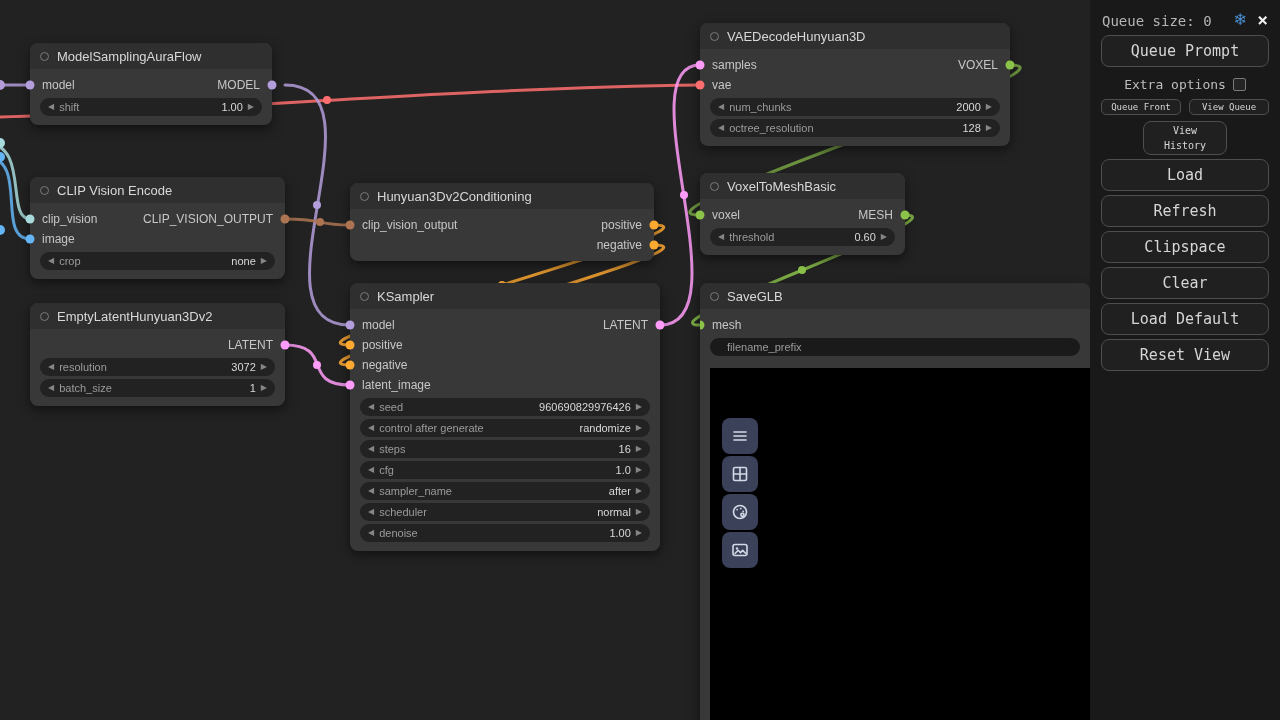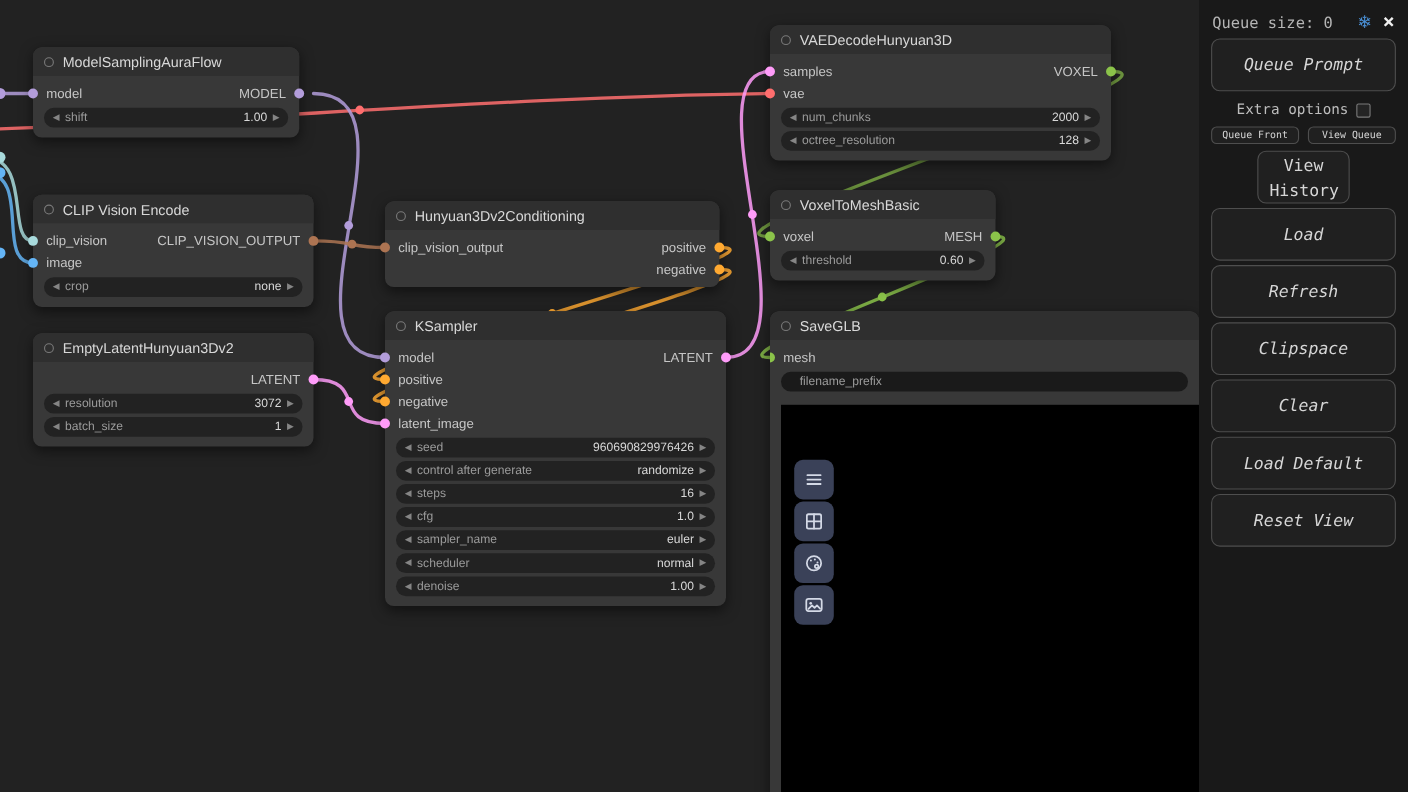--- a/index.html
+++ b/index.html
@@ -47,30 +47,30 @@
   
   .sidebar { position:absolute; left:1090px; top:0; width:190px; height:720px; z-index:10;
              background:var(--sidebar_bg); font-family:"DejaVu Sans Mono", monospace; color:#cfcfcf; }
   .queue-row { display:flex; align-items:flex-end; padding:10px 12px 0 12px; font-size:14px; color:#b5b5b5; }
   .queue-label { flex:1; }
   .snowflake { color:var(--snowflake_icon); font-family:"DejaVu Sans", sans-serif;
                font-size:16px; margin-right:10px; cursor:pointer; }
   .close-x { color:#f0f0f0; font-size:18px; font-weight:bold; cursor:pointer; line-height:1; }
   .btn { display:block; background:#202020; border:1px solid #4e4e4e; border-radius:8px;
          color:#d6d6d6; font-family:inherit; text-align:center; cursor:pointer; }
-  .btn.big { width:168px; height:48px; margin:4px auto 0; font-size:15px; line-height:28px;font-style:italic; }
+  .btn.big { width:168px; height:32px; margin:4px auto 0; font-size:15px; line-height:28px; }
   .btn.first { margin-top:12px; }
   .btn.qp { margin-top:6px; }
   .extra-row { display:flex; align-items:center; justify-content:center; gap:7px;
                margin-top:10px; font-size:13px; color:#bdbdbd; }
   .checkbox { width:13px; height:13px; border:1px solid #7a7a7a; border-radius:2px;
               background:#242424; cursor:pointer; }
   .small-row { display:flex; justify-content:center; gap:8px; margin-top:7px; }
   .btn.small { width:80px; height:16px; font-size:9px; line-height:14px; border-radius:5px; }
-  .btn.history { width:84px; height:48px; margin:6px auto 0; font-size:15px; line-height:1.5;
+  .btn.history { width:84px; height:34px; margin:6px auto 0; font-size:10px; line-height:1.5;
                  padding:1px 10px; white-space:normal; }
 </style>
 </head>
 <body>
 
 <div class="canvas">
 
   <svg class="wires" width="1090" height="720" viewBox="0 0 1090 720">
     <path d="M -15 85 C 0 85, 15 85, 30 85" style="stroke:var(--model)"></path>
     <path d="M -30 118 C 200 112, 450 88, 700 85" style="stroke:var(--vae)"></path>
@@ -234,21 +234,21 @@
       </div>
       <div class="widget">
         <span class="arrow">◀</span>
         <span class="w-label">cfg</span>
         <span class="w-value">1.0</span>
         <span class="arrow">▶</span>
       </div>
       <div class="widget">
         <span class="arrow">◀</span>
         <span class="w-label">sampler_name</span>
-        <span class="w-value">euler</span>
+        <span class="w-value">after</span>
         <span class="arrow">▶</span>
       </div>
       <div class="widget">
         <span class="arrow">◀</span>
         <span class="w-label">scheduler</span>
         <span class="w-value">normal</span>
         <span class="arrow">▶</span>
       </div>
       <div class="widget">
         <span class="arrow">◀</span>

